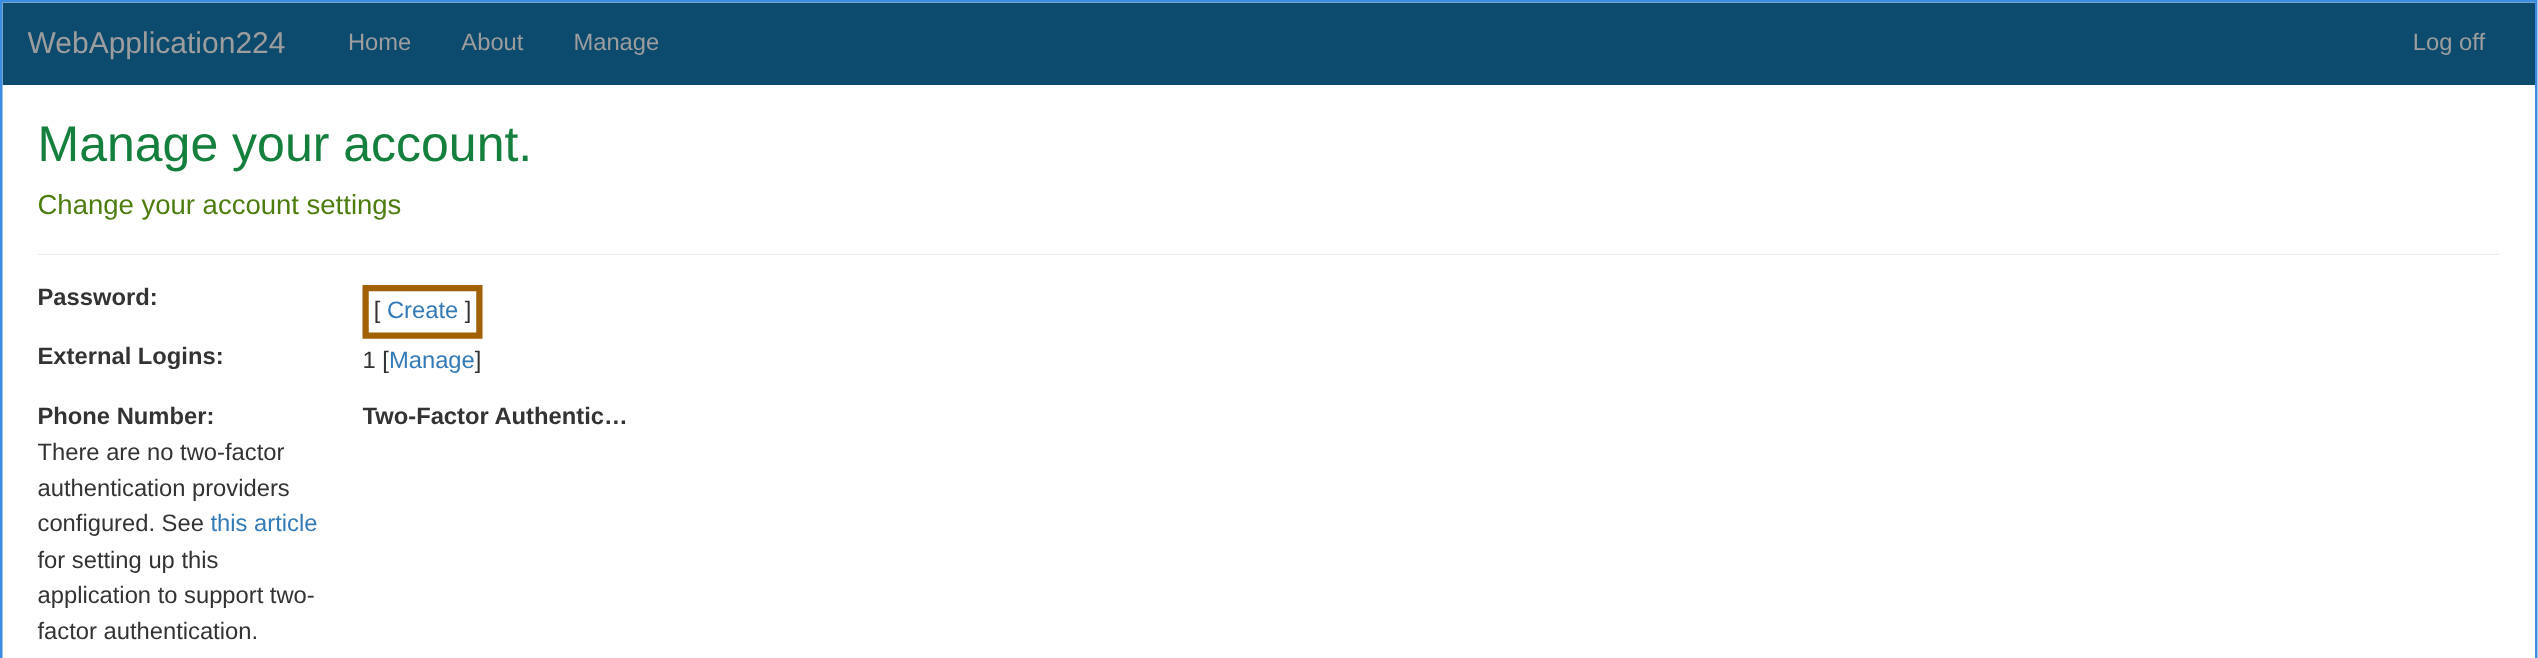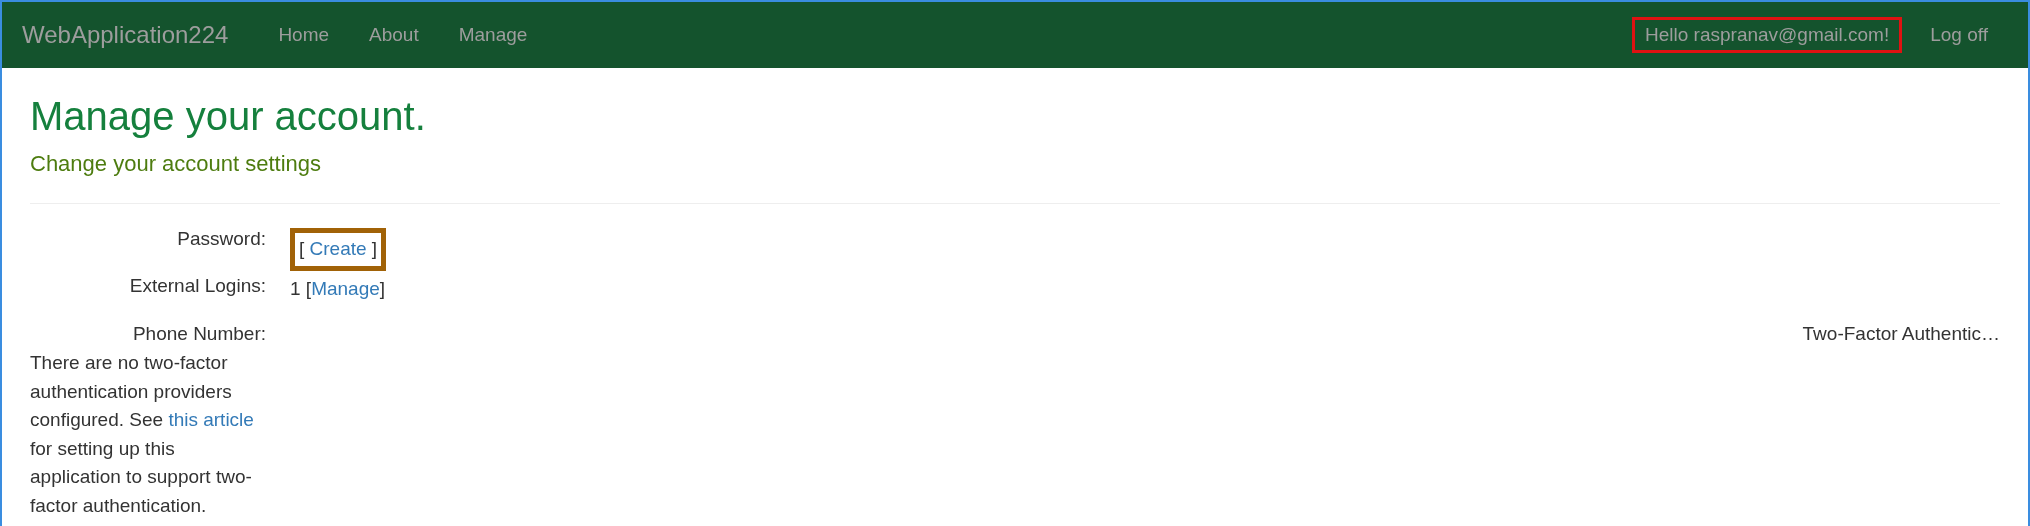--- a/index.html
+++ b/index.html
@@ -8,21 +8,21 @@
       box-sizing: border-box;
     }
     body {
       font-family: "Helvetica Neue", Helvetica, Arial, sans-serif;
       font-size: 19px;
       color: #333;
       background: #fff;
       border: 2px solid #3a8de0;
     }
     .navbar {
-      background: #14532d;
+      background: #0c4a6e;
       min-height: 66px;
       display: flex;
       align-items: center;
       padding: 0 20px;
     }
     .navbar-brand {
       color: #9d9d9d;
       font-size: 24px;
       text-decoration: none;
       padding: 18px 20px 18px 0;
@@ -74,22 +74,21 @@
       border-top: 1px solid #eee;
       margin-bottom: 24px;
     }
     .dl-horizontal {
       display: grid;
       grid-template-columns: 236px 1fr;
       row-gap: 4px;
       column-gap: 24px;
     }
     .dl-horizontal dt {
-      text-align: right;
-      font-weight: 400;
+      font-weight: 700;
       white-space: nowrap;
       overflow: hidden;
       text-overflow: ellipsis;
     }
     .dl-horizontal dd {
       margin: 0;
       line-height: 1.5;
     }
     .dl-horizontal dd.pad-bottom {
       margin-bottom: 16px;
@@ -108,21 +107,20 @@
 <body>
 
 <nav class="navbar">
   <a class="navbar-brand" href="#">WebApplication224</a>
   <div class="nav-left">
     <a class="nav-link" href="#">Home</a>
     <a class="nav-link" href="#">About</a>
     <a class="nav-link" href="#">Manage</a>
   </div>
   <div class="nav-right">
-    <a class="user-greeting highlight-red" href="#">Hello raspranav@gmail.com!</a>
     <a class="nav-link" href="#">Log off</a>
   </div>
 </nav>
 
 <div class="container">
   <h2>Manage your account.</h2>
   <p class="lead">Change your account settings</p>
   <hr>
 
   <dl class="dl-horizontal">

